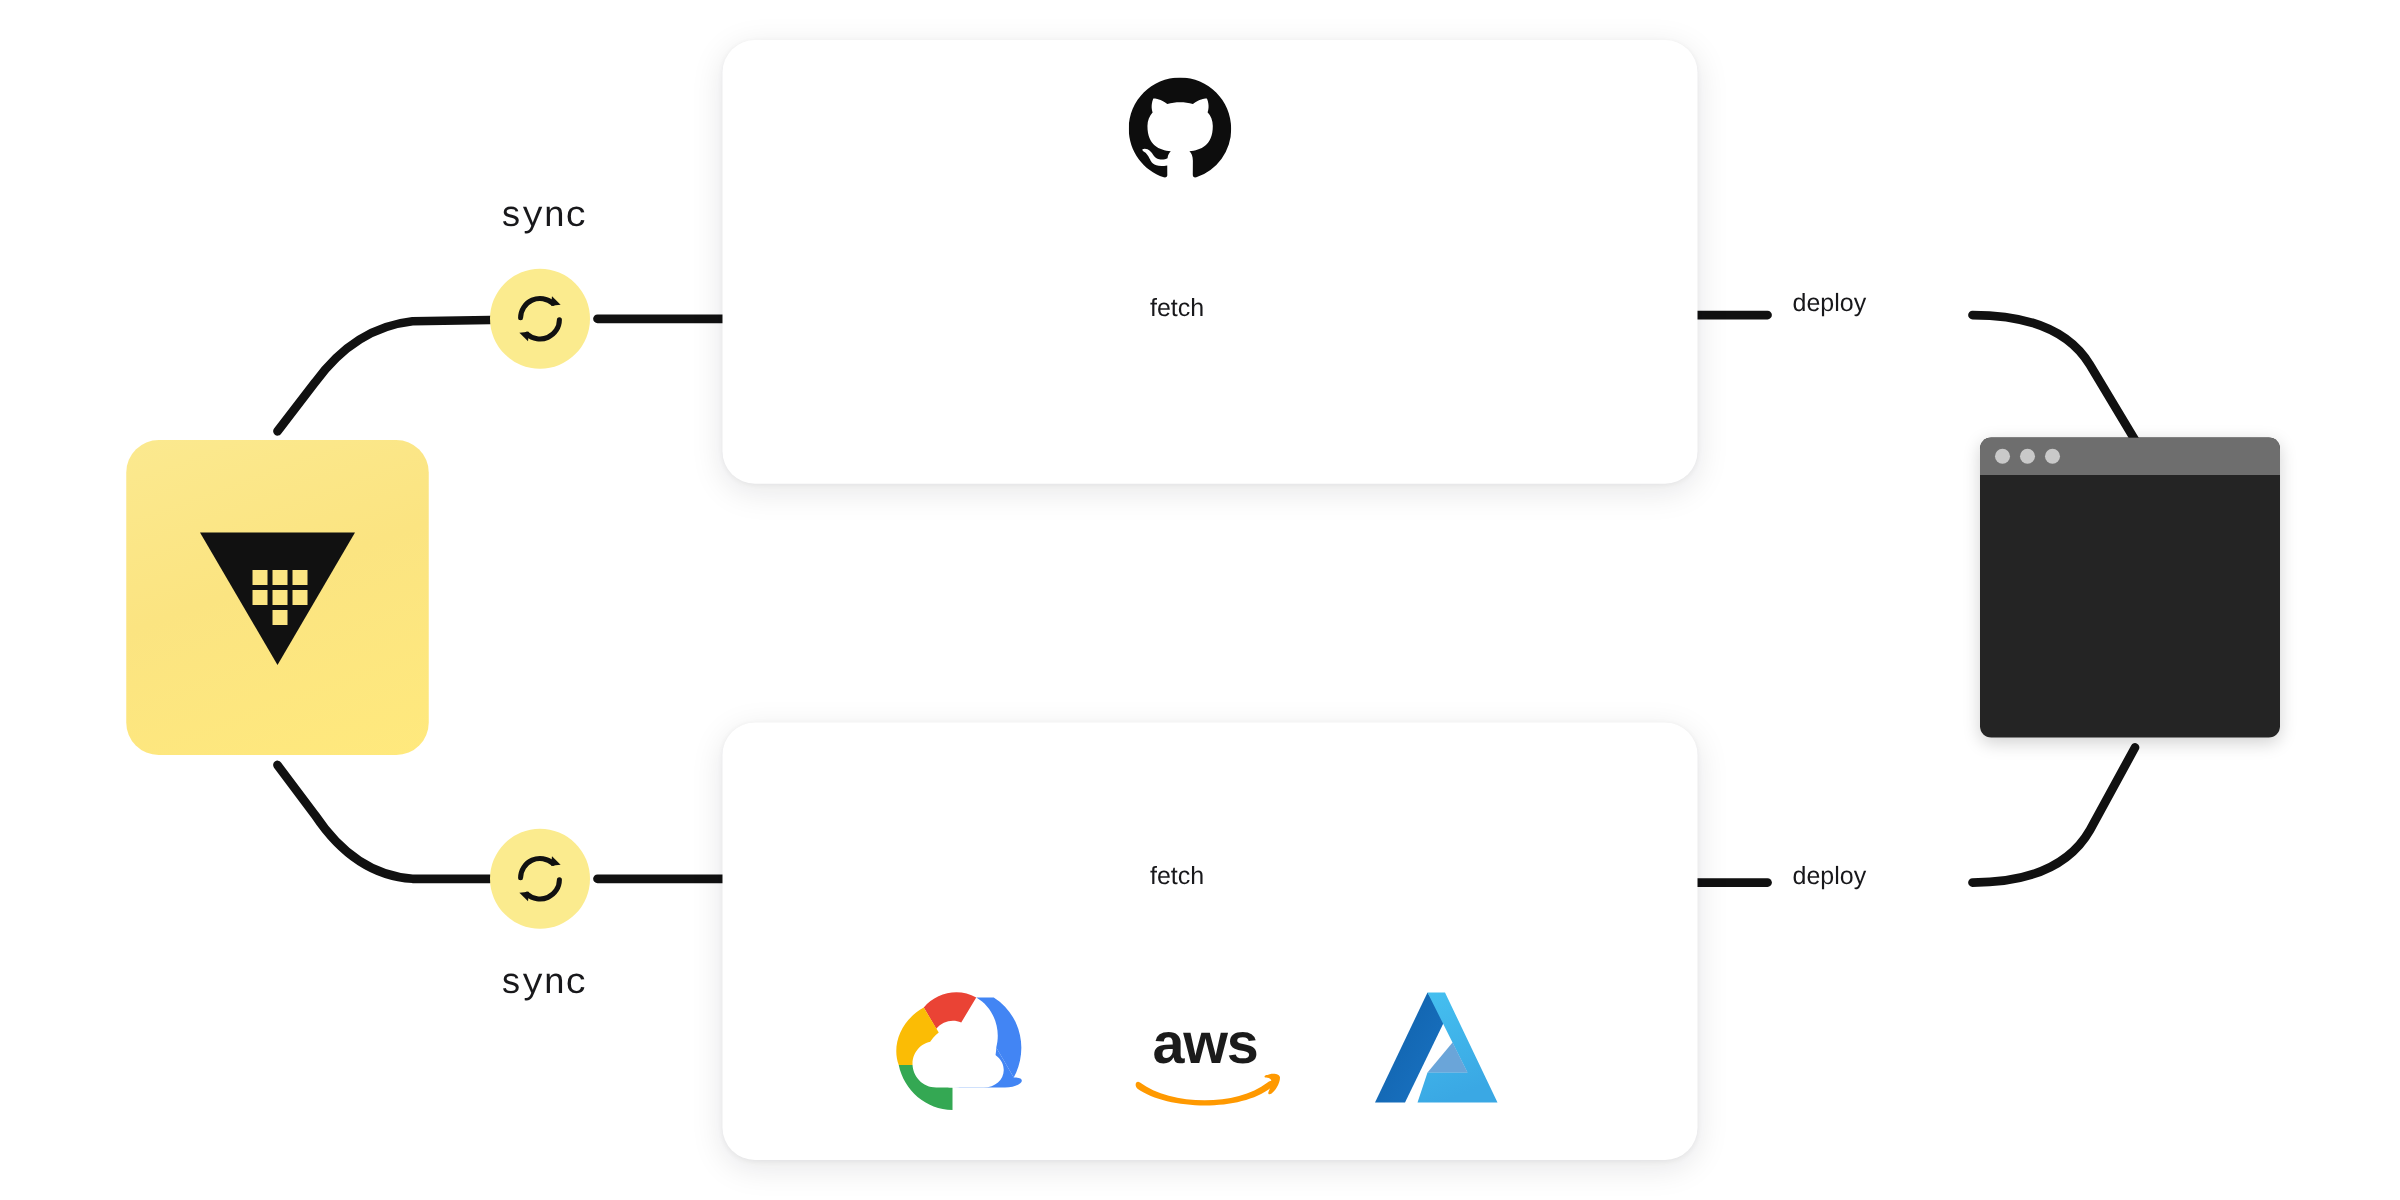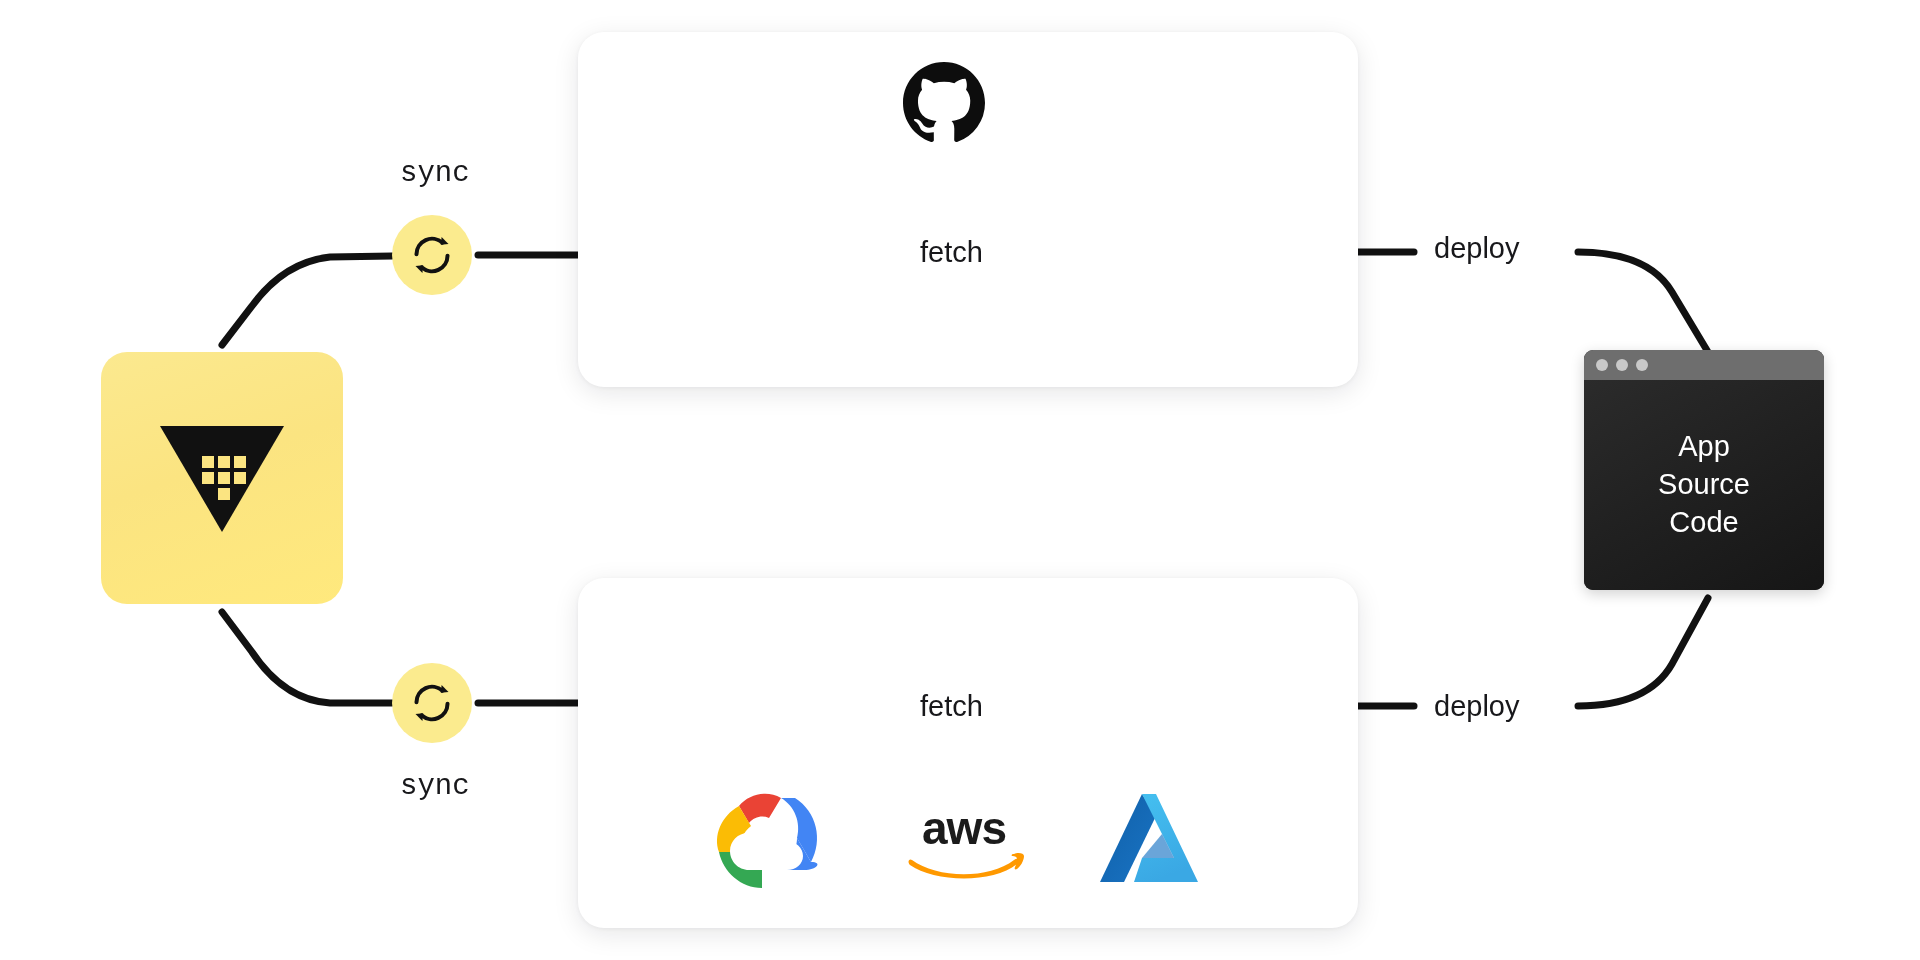--- a/index.html
+++ b/index.html
@@ -106,21 +106,21 @@
     z-index: 3;
     white-space: nowrap;
     font-family: Liberation Mono, monospace;
   }
   #sync-label-top    { left: 400px; top: 157px; }
   #sync-label-bottom { left: 400px; top: 770px; }
 
   
   .edge-label {
     position: absolute;
-    font-size: 29px;
+    font-size: 20px;
     color: #18181b;
     z-index: 3;
     white-space: nowrap;
   }
   #label-fetch-top    { left: 920px;  top: 236px; }
   #label-fetch-bottom { left: 920px;  top: 690px; }
   #label-deploy-top   { left: 1434px; top: 232px; }
   #label-deploy-bottom{ left: 1434px; top: 690px; }
 
   
@@ -159,21 +159,21 @@
     line-height: 1.3;
     text-align: center;
   }
 
   
   #cloud-logos {
     position: absolute;
     left: 700px; top: 792px;
     width: 500px; height: 96px;
     display: flex;
-    align-items: center;
+    align-items: flex-end;
     justify-content: space-between;
     z-index: 3;
   }
   #gcp-logo   { width: 130px; height: 96px; }
   #aws-logo   { width: 128px; height: 84px; }
   #azure-logo { width: 102px; height: 96px; }
 </style>
 </head>
 <body>
 
@@ -318,22 +318,15 @@
   <div class="edge-label" id="label-fetch-bottom">fetch</div>
   <div class="edge-label" id="label-deploy-top">deploy</div>
   <div class="edge-label" id="label-deploy-bottom">deploy</div>
 
   <div id="terminal">
     <div id="terminal-titlebar">
       <span class="term-dot"></span>
       <span class="term-dot"></span>
       <span class="term-dot"></span>
     </div>
-    <div id="terminal-body">
-      <div id="terminal-title">
-        <div>App</div>
-        <div>Source</div>
-        <div>Code</div>
-      </div>
-    </div>
   </div>
 
 </div>
 
 </body></html>

